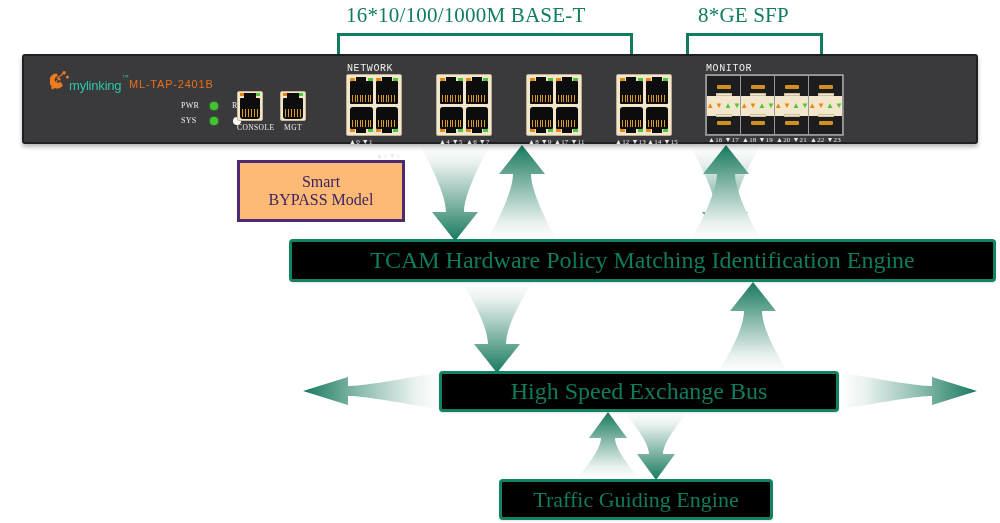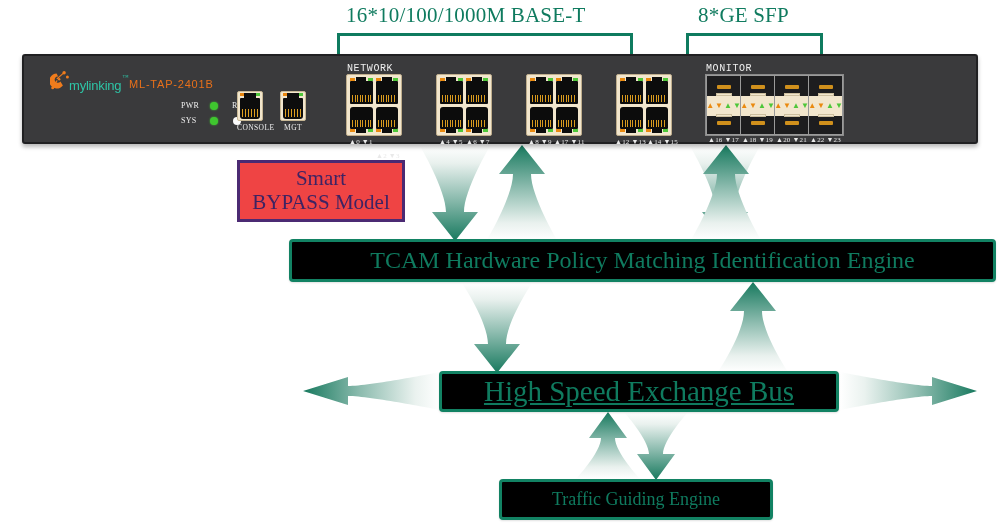--- a/index.html
+++ b/index.html
@@ -136,28 +136,28 @@
   .sfp .clipB{bottom:17px;}
 
   
   .fbox{
     position:absolute;border:3px solid #128263;border-radius:4px;background:#000000;
     box-sizing:border-box;display:flex;align-items:center;justify-content:center;
     color:#0f7b5f;font-family:"Liberation Serif",serif;
     box-shadow:0 1px 2px rgba(0,0,0,.12);
   }
   #tcam-box{font-size:24px;}
-  #bus-box{font-size:29px;text-decoration:underline;}
-  #traffic-box{font-size:18px;}
+  #bus-box{font-size:24px;}
+  #traffic-box{font-size:22px;}
 
   .pbox{
-    position:absolute;border:3px solid #4b2a73;background:#ef4444;
+    position:absolute;border:3px solid #4b2a73;background:#fdba74;
     box-sizing:border-box;display:flex;flex-direction:column;
     align-items:center;justify-content:center;
-    color:#3d2363;font-family:"Liberation Serif",serif;font-size:21px;line-height:1.12;
+    color:#3d2363;font-family:"Liberation Serif",serif;font-size:16px;line-height:1.12;
   }
 
   svg.arrows{position:absolute;left:0;top:0;width:1000px;height:523px;pointer-events:none;}
 </style>
 </head>
 <body>
 
 <div id="stage">
 
   <svg class="arrows" viewBox="0 0 1000 523">

